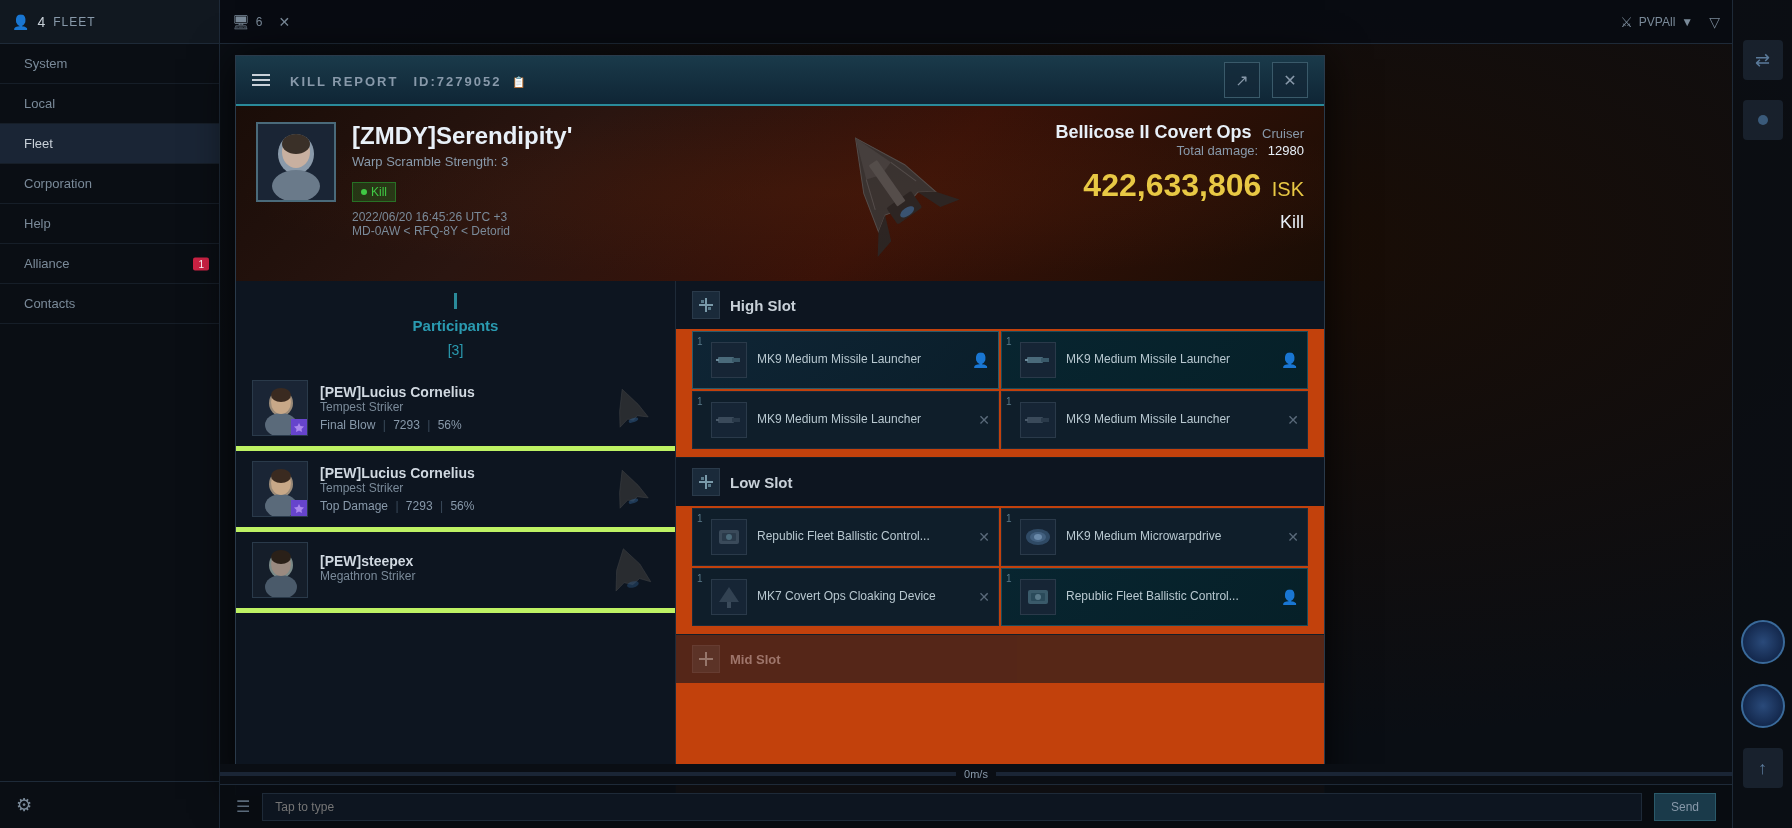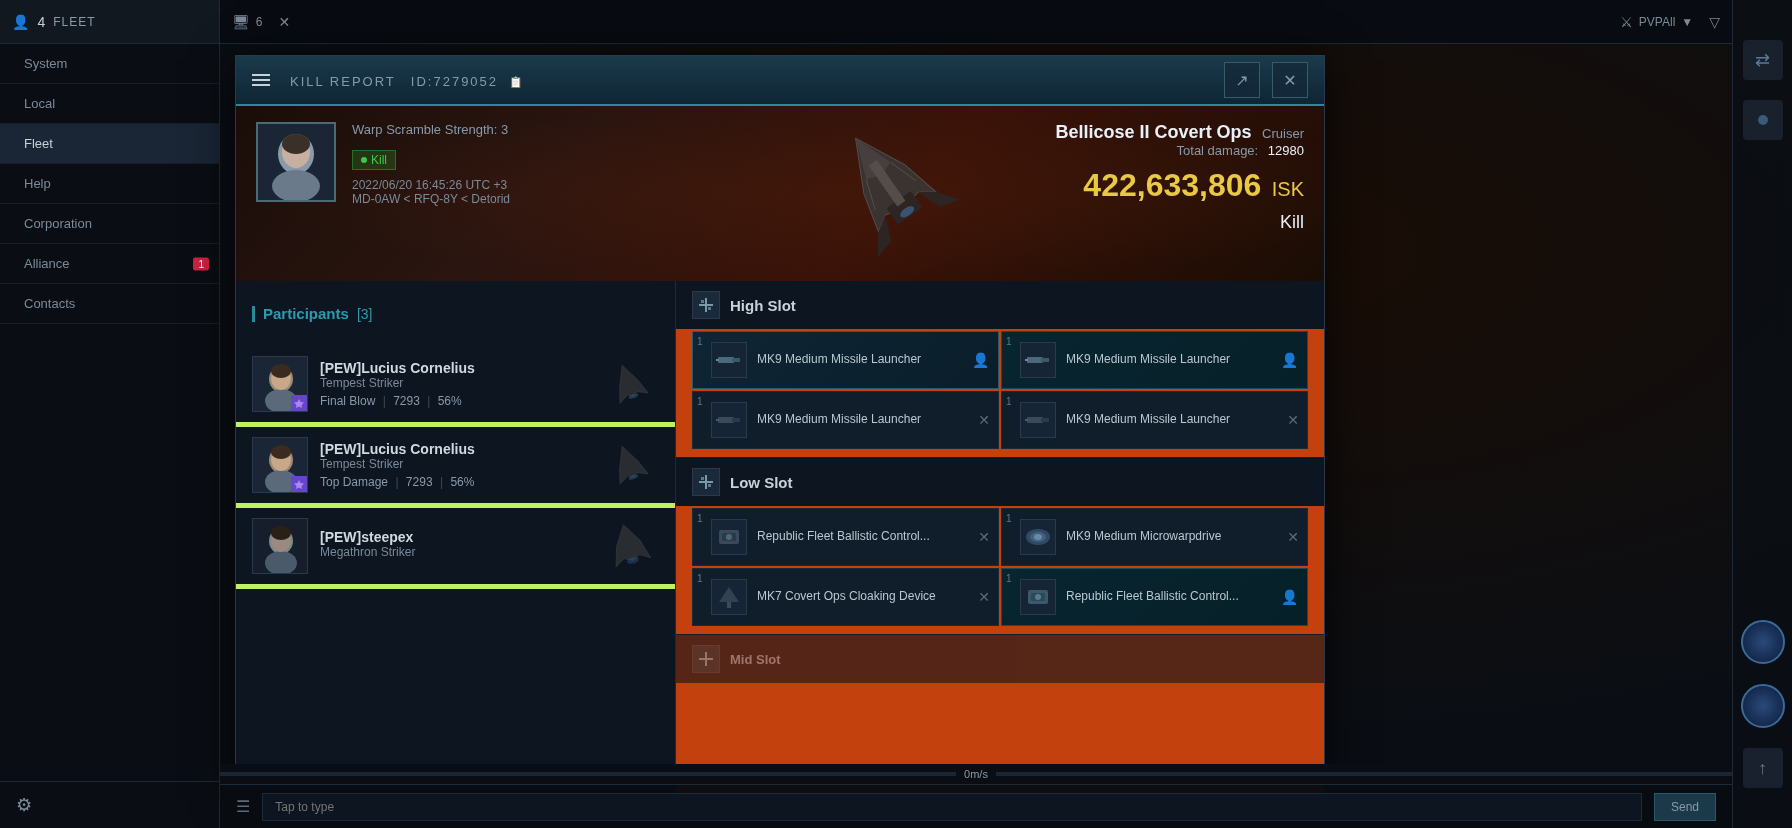--- a/index.html
+++ b/index.html
@@ -157,21 +157,21 @@
       font-size: 18px;
       color: #e0e8f0;
       letter-spacing: 2px;
       font-weight: bold;
       flex: 1;
     }
 
     .dialog-title span {
       font-size: 13px;
       color: #8899aa;
-      font-weight: normal;
+      font-weight: bold;
       margin-left: 8px;
       text-align: center;
     }
 
     .dialog-action-btn {
       width: 36px;
       height: 36px;
       border: 1px solid #3a5a6a;
       background: rgba(20,40,55,0.7);
       display: flex;
@@ -326,25 +326,26 @@
 
     
     .participants-panel {
       width: 440px;
       border-right: 1px solid #1e2a38;
       overflow-y: auto;
       background: #0d1520;
     }
 
     .section-header {
-      padding: 24px 16px;
+      padding: 12px 16px;
       font-size: 14px;
       display: flex;
       align-items: center;
       gap: 8px;
+      flex-direction: column;
     }
 
     .section-header-accent {
       width: 3px;
       height: 16px;
       background: #2a8a9a;
     }
 
     .section-title {
       color: #2a9ab0;
@@ -613,24 +614,24 @@
   <div class="sidebar-nav-item">
     <span>System</span>
   </div>
   <div class="sidebar-nav-item">
     <span>Local</span>
   </div>
   <div class="sidebar-nav-item active">
     <span>Fleet</span>
   </div>
   <div class="sidebar-nav-item">
+    <span>Corporation</span>
+  </div>
+  <div class="sidebar-nav-item">
     <span>Help</span>
-  </div>
-  <div class="sidebar-nav-item">
-    <span>Corporation</span>
   </div>
   <div class="sidebar-nav-item" style="position:relative;">
     <span>Alliance</span>
     <span style="position:absolute;right:10px;top:50%;transform:translateY(-50%);background:#cc2244;color:#fff;font-size:10px;padding:1px 5px;border-radius:2px;">1</span>
   </div>
   <div class="sidebar-nav-item">
     <span>Contacts</span>
   </div>
   <div class="sidebar-bottom">
     <span style="color:#7a8a99;font-size:18px;cursor:pointer;">⚙</span>
@@ -701,20 +702,21 @@
           <rect width="76" height="76" fill="#1a2535"></rect>
           <ellipse cx="38" cy="30" rx="18" ry="20" fill="#8a9aaa"></ellipse>
           <ellipse cx="38" cy="62" rx="24" ry="16" fill="#6a7a8a"></ellipse>
           <ellipse cx="38" cy="28" rx="14" ry="16" fill="#c8b0a0"></ellipse>
           <ellipse cx="38" cy="20" rx="14" ry="10" fill="#3a3028"></ellipse>
         </svg>
       </div>
     </div>
 
     <div class="pilot-info">
+      <div class="pilot-name">[ZMDY]Serendipity'</div>
       <div class="pilot-warp">Warp Scramble Strength: 3</div>
       <div class="kill-badge">
         <div class="kill-dot"></div>
         <span>Kill</span>
       </div>
       <div class="kill-meta">2022/06/20 16:45:26 UTC +3</div>
       <div class="kill-meta">MD-0AW &lt; RFQ-8Y &lt; Detorid</div>
     </div>
 
     <div class="ship-image">

